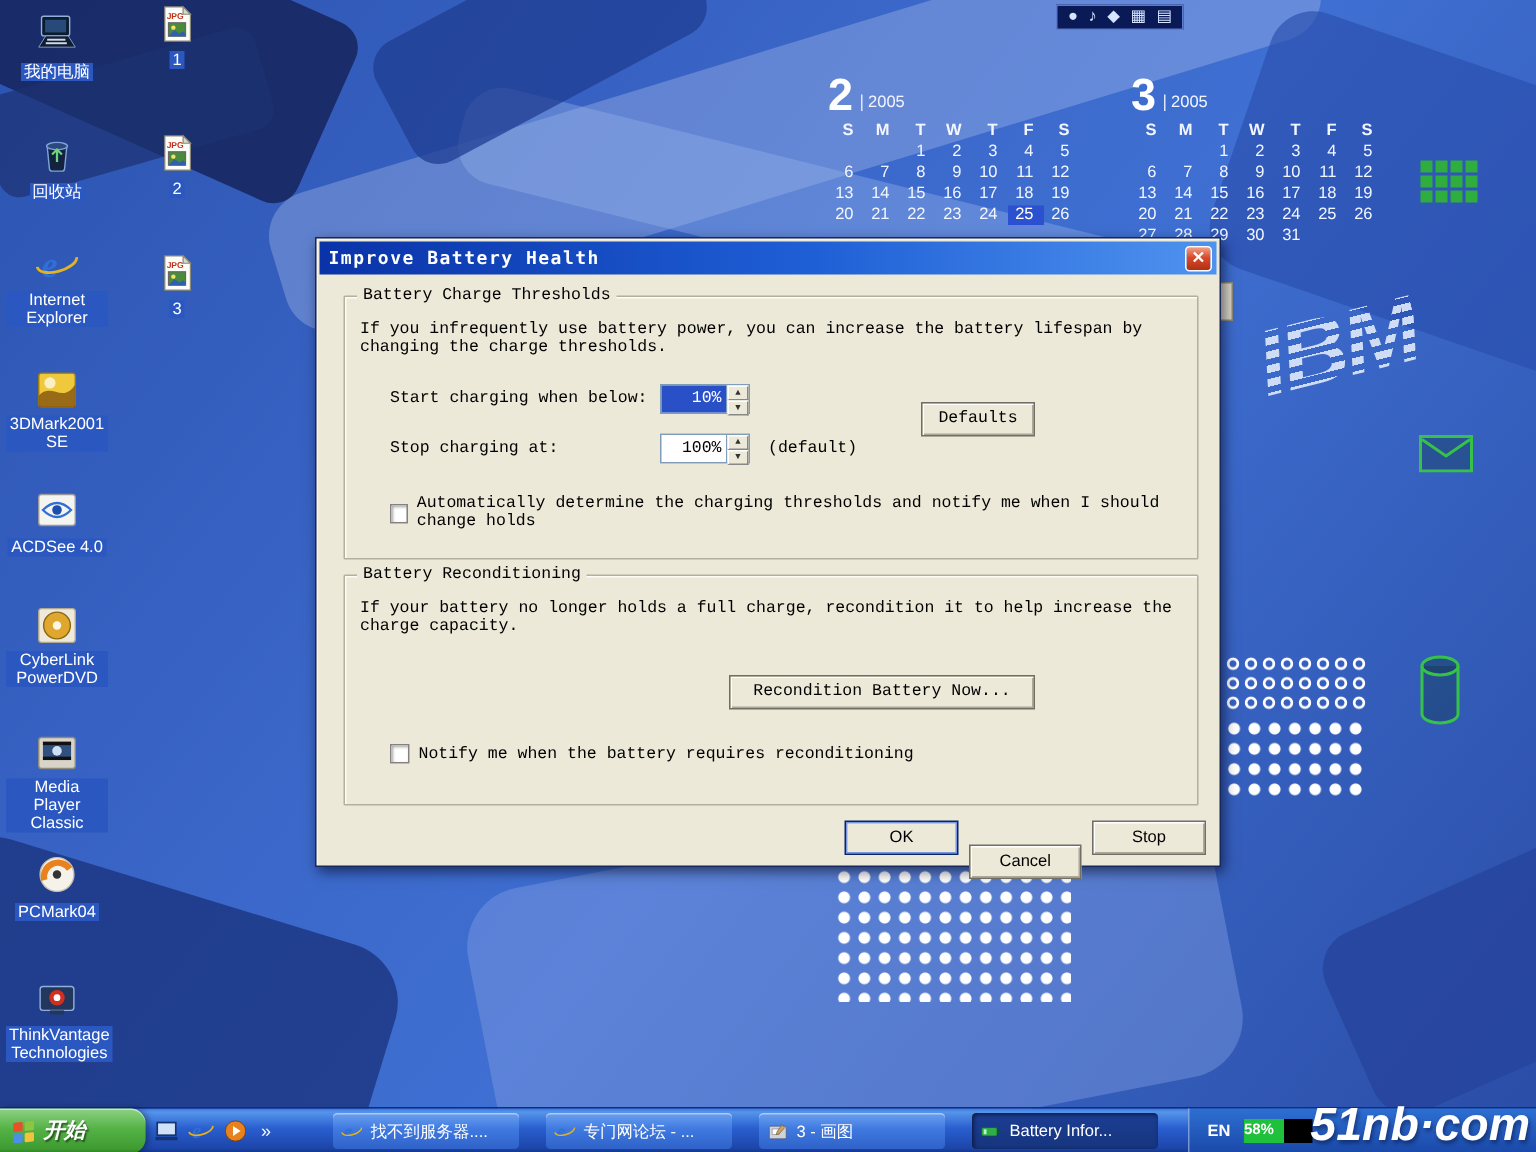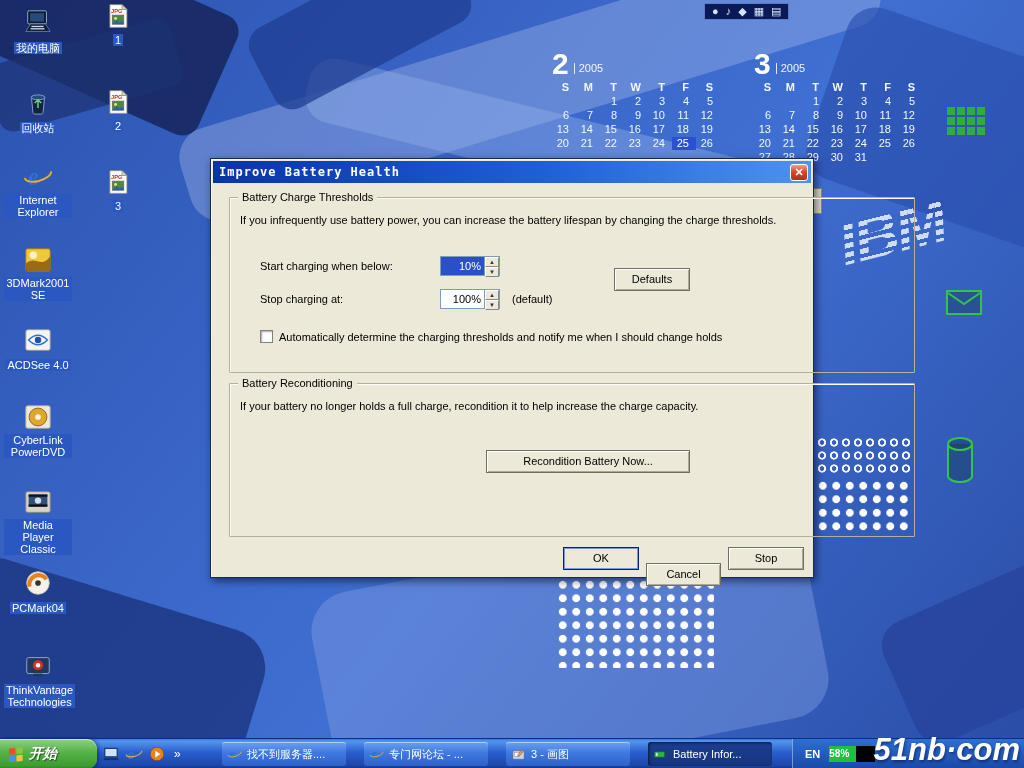--- a/index.html
+++ b/index.html
@@ -64,22 +64,22 @@
     box-shadow: 2px 3px 8px rgba(0,0,20,.55), inset 1px 1px 0 #f8f6ee; font-size:11px; color:#000; }
   .titlebar { height:22px; display:flex; align-items:center; padding:0 3px 0 6px;
     background:linear-gradient(to right, #0a33a8, #1f5fd6 55%, #4f93ef); }
   .titlebar-text { color:#fff; font-family:"DejaVu Sans Mono", monospace; font-weight:bold;
     font-size:12px; letter-spacing:1px; }
   .close-btn { margin-left:auto; width:18px; height:17px; border:1px solid #fff; border-radius:3px;
     background:linear-gradient(#f0a088, #d9492a 45%, #b03014); color:#fff; font-size:11px;
     line-height:15px; text-align:center; font-weight:bold; cursor:pointer; }
   .dlg-body { position:relative; width:100%; height:394px; }
 
-  .groupbox { position:absolute; left:16px; width:686px; border:1px solid #b4b09e;
-    border-radius:1px; box-shadow: inset 1px 1px 0 #fdfcf7; }
+  .groupbox { position:absolute; left:16px; width:570px; border:1px solid #b4b09e;
+    border-radius:1px; box-shadow: inset 1px 1px 0 #fdfcf7; font-family: Liberation Mono, monospace; }
   .legend { position:absolute; top:-7px; left:8px; background:#ece9d8; padding:0 4px; font-size:11px; }
   .g-desc { position:absolute; left:10px; top:16px; width:552px; }
 
   .fld-label { position:absolute; }
   .spin { position:absolute; display:flex; width:60px; height:20px; border:1px solid #7f9db9; background:#fff; }
   .spin-value { flex:1; font-size:11px; line-height:18px; padding:0 3px; text-align:right; }
   .spin-value.sel { background:#2a50c8; color:#fff; }
   .spin-btns { width:15px; display:flex; flex-direction:column; border-left:1px solid #7f9db9; }
   .spin-up, .spin-down { flex:1; background:#ece9d8; font-size:6px; line-height:8px; text-align:center;
     color:#333; border:1px solid #fff; border-right-color:#888; border-bottom-color:#888; cursor:pointer; }
@@ -402,20 +402,24 @@
           <span>Automatically determine the charging thresholds and notify me when I should change holds</span>
         </div>
       </div>
 
       <div class="groupbox" style="top:200px; height:154px;">
         <span class="legend">Battery Reconditioning</span>
         <div class="g-desc">If your battery no longer holds a full charge, recondition it to help increase the charge capacity.</div>
 
         <div class="btn" style="left:256px; top:66px; width:204px;">Recondition Battery Now...</div>
 
+        <div class="chkrow" style="left:30px; top:112px;">
+          <div class="chk"></div>
+          <span>Notify me when the battery requires reconditioning</span>
+        </div>
       </div>
 
       <div class="btn default" style="left:350px; top:364px; width:76px;">OK</div>
       <div class="btn" style="left:433px; top:380px; width:75px;">Cancel</div>
       <div class="btn" style="left:515px; top:364px; width:76px;">Stop</div>
     </div>
   </div>
 
   <div class="taskbar">
     <div class="start-btn">

